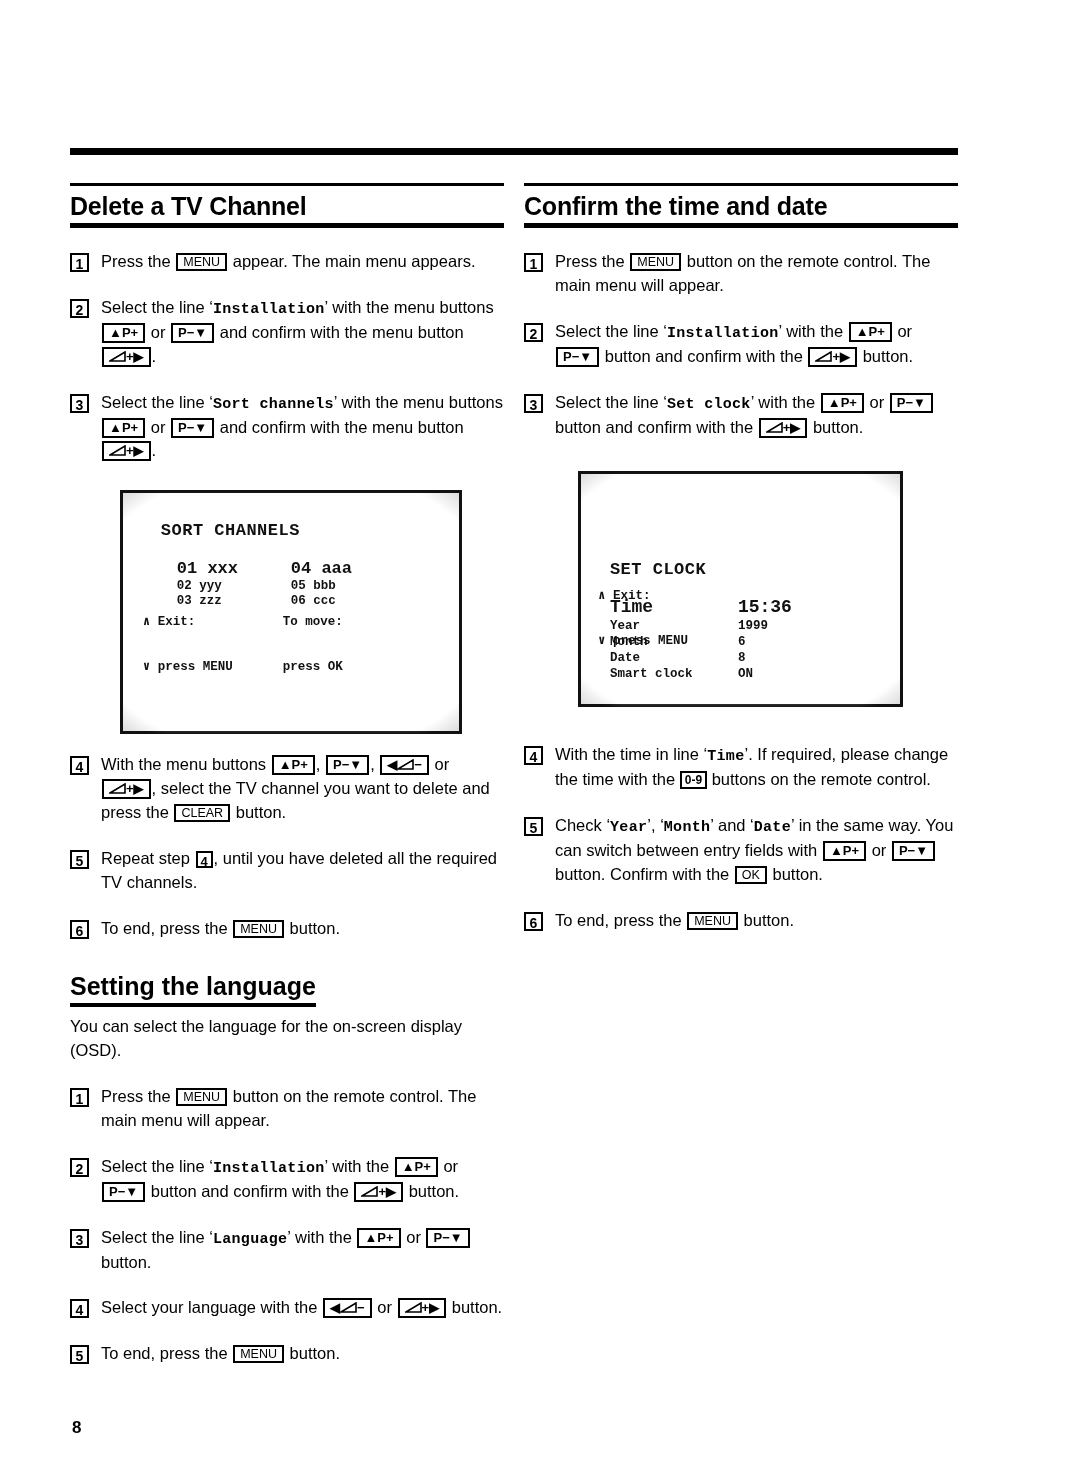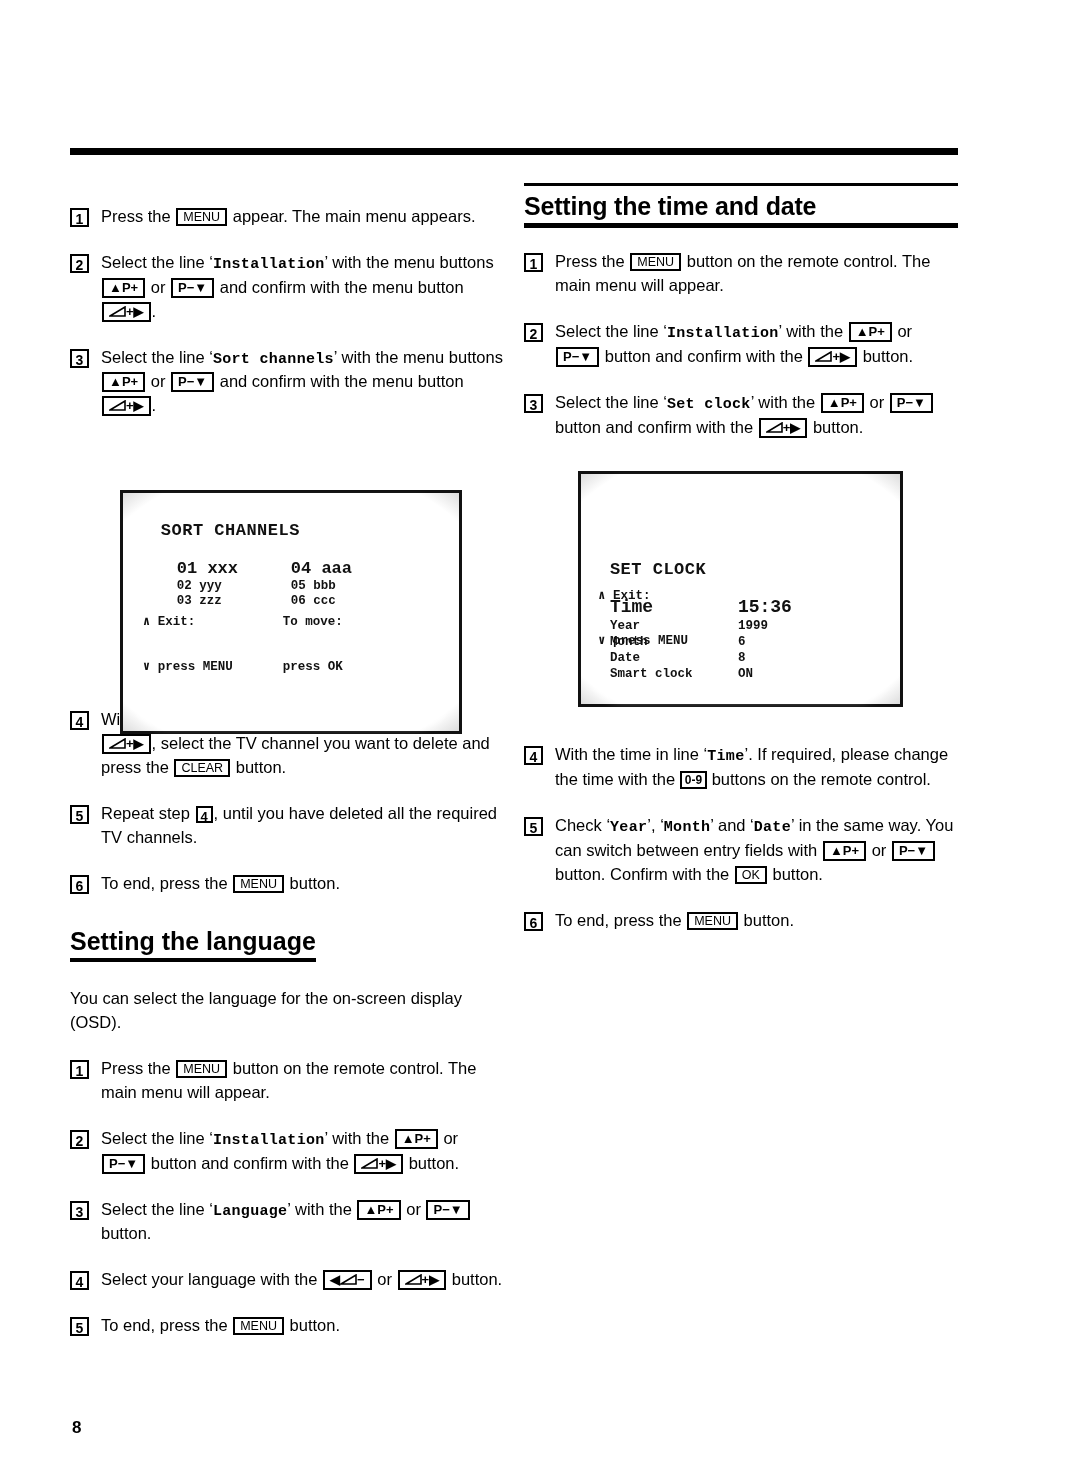--- a/index.html
+++ b/index.html
@@ -37,21 +37,21 @@
   
   .step{position:relative;display:flex;align-items:flex-start;margin-top:22px;}
   .step .num{
     flex:0 0 auto;
     width:19px;height:19px;line-height:19px;text-align:center;
     border:2.2px solid #000;font-size:14px;font-weight:bold;
     margin-top:3px;margin-right:12px;box-sizing:border-box;
     font-family:"Liberation Sans", sans-serif;
   }
   .step .body{flex:1 1 auto;font-size:16.5px;line-height:1.45;}
-  .para{font-size:16.5px;line-height:1.45;margin-top:25px;}
+  .para{font-size:16.5px;line-height:1.45;margin-top:8px;}
 
   
   .mono{font-family:"Liberation Mono", monospace;font-weight:bold;font-size:15px;letter-spacing:0.3px;}
 
   
   .key{
     display:inline-block;border:2px solid #000;
     padding:0 5px;margin:0 1px;
     font-size:12.5px;font-weight:normal;line-height:14px;
     vertical-align:1px;white-space:nowrap;
@@ -105,20 +105,25 @@
 </style>
 </head>
 <body>
 
 <div class="page">
 
   <div class="top-rule"></div>
 
   <div class="col col-left">
 
+    <div class="sec-head">
+      <div class="r-thin"></div>
+      <h2>Delete a TV Channel</h2>
+      <div class="r-thick"></div>
+    </div>
 
     <div class="step">
       <div class="num">1</div>
       <div class="body">
         <span>Press the</span>
         <span class="key">MENU</span>
         <span>appear. The main menu appears.</span>
       </div>
     </div>
 
@@ -259,21 +264,21 @@
         <span>button.</span>
       </div>
     </div>
 
   </div>
 
   <div class="col col-right">
 
     <div class="sec-head">
       <div class="r-thin"></div>
-      <h2>Setting the time and date</h2>
+      <h2>Confirm the time and date</h2>
       <div class="r-thick"></div>
     </div>
 
     <div class="step">
       <div class="num">1</div>
       <div class="body">
         <span>Press the</span>
         <span class="key">MENU</span>
         <span>button on the remote control. The main menu will appear.</span>
       </div>

